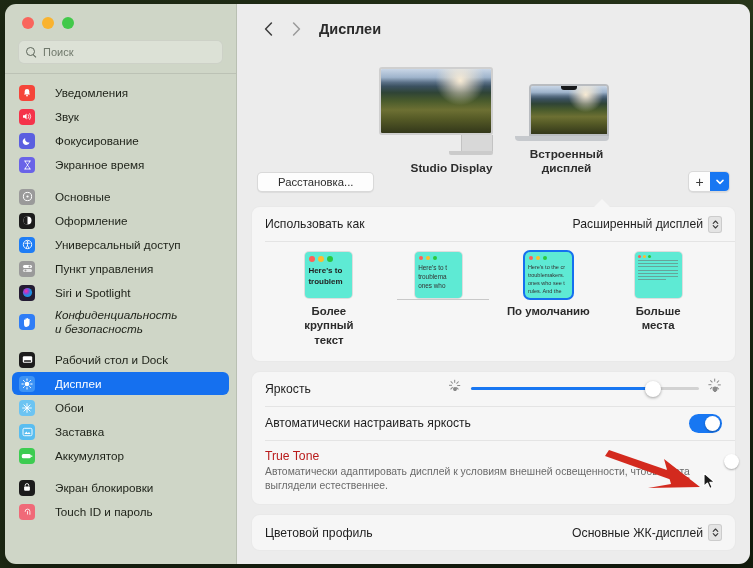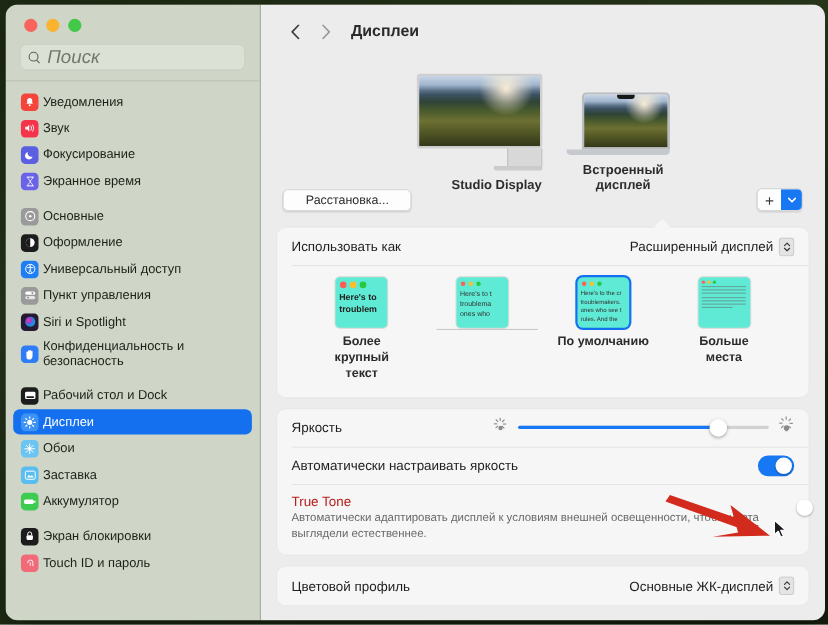--- a/index.html
+++ b/index.html
@@ -43,32 +43,32 @@
   }
   .search .mag{ width:11px; height:11px; flex:0 0 11px; position:relative; }
   .search .mag:before{
     content:""; position:absolute; left:0; top:0; width:7px; height:7px;
     border:1.4px solid #5d665a; border-radius:50%;
   }
   .search .mag:after{
     content:""; position:absolute; left:6.5px; top:7px; width:4px; height:1.4px;
     background:#5d665a; transform:rotate(45deg); transform-origin:left center;
   }
-  .search .ph{ font-size:17px; color:#70796c;font-style:italic; }
+  .search .ph{ font-size:11px; color:#70796c; }
 
   .sep{ height:1px; background:rgba(0,0,0,.09); margin:9px 0 0 0; }
 
   .navlist{ padding:7px 7px 0 7px; overflow:hidden; height:calc(100% - 75px); }
   .group{ margin-bottom:9px; }
   .navitem{
-    display:flex; align-items:center; gap:4px;
+    display:flex; align-items:center; gap:20px;
     height:23px; padding:0 7px; border-radius:6px;
     margin-bottom:1px;
   }
-  .navitem.two{ height:34px; }
+  .navitem.two{ height:34px;font-style:italic; }
   .navitem.selected{ background:#1570ef; }
   .navitem .lbl{
     font-size:11.7px; color:#1d2118; white-space:nowrap; line-height:1.16;
   }
   .navitem.selected .lbl{ color:#fff; }
   .ico{
     width:16px; height:16px; flex:0 0 16px; border-radius:4px;
     display:flex; align-items:center; justify-content:center;
     font-size:9px; color:#fff; line-height:1; overflow:hidden;
   }

